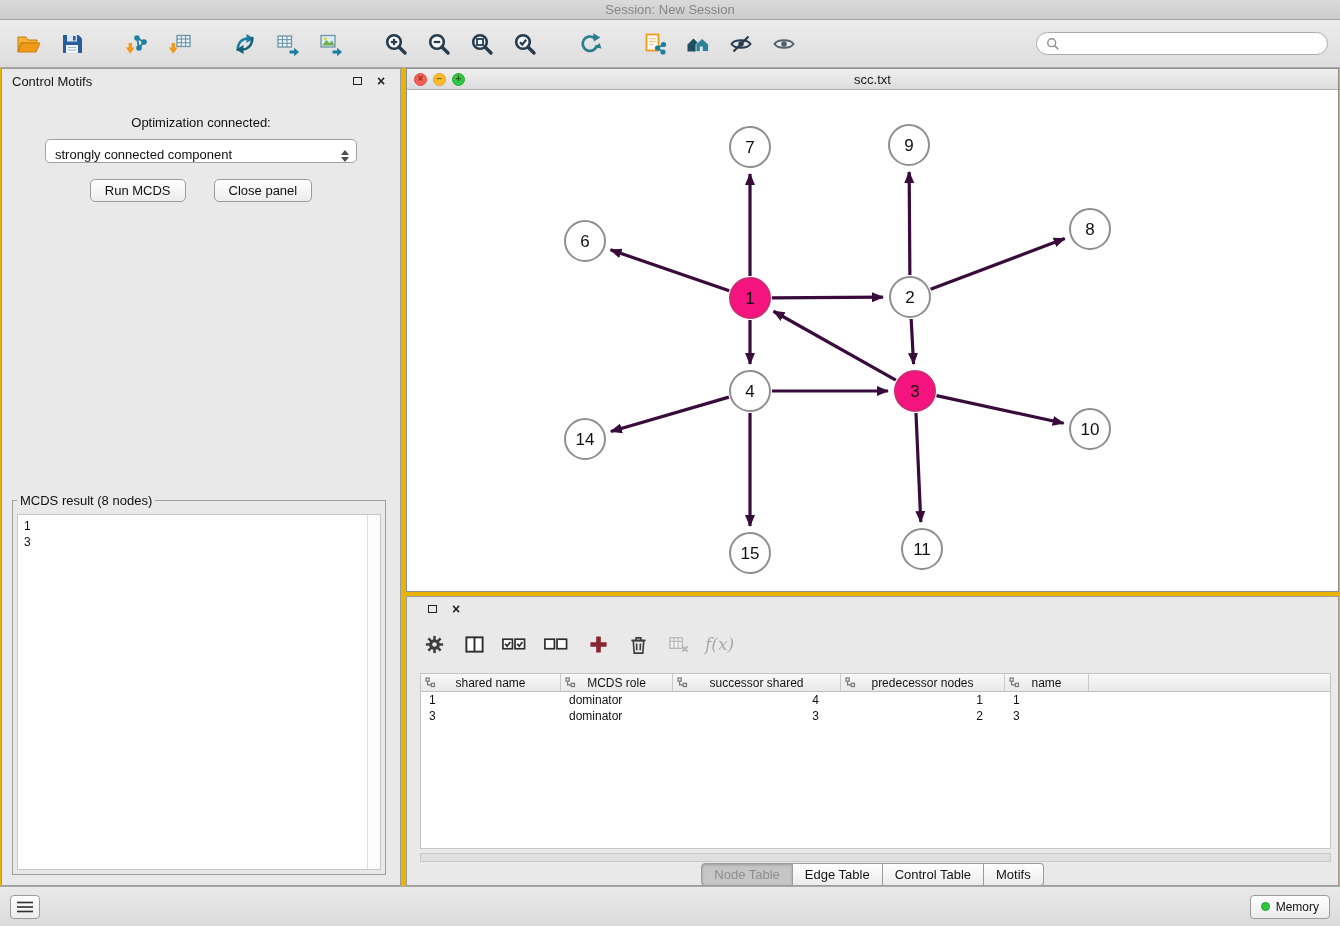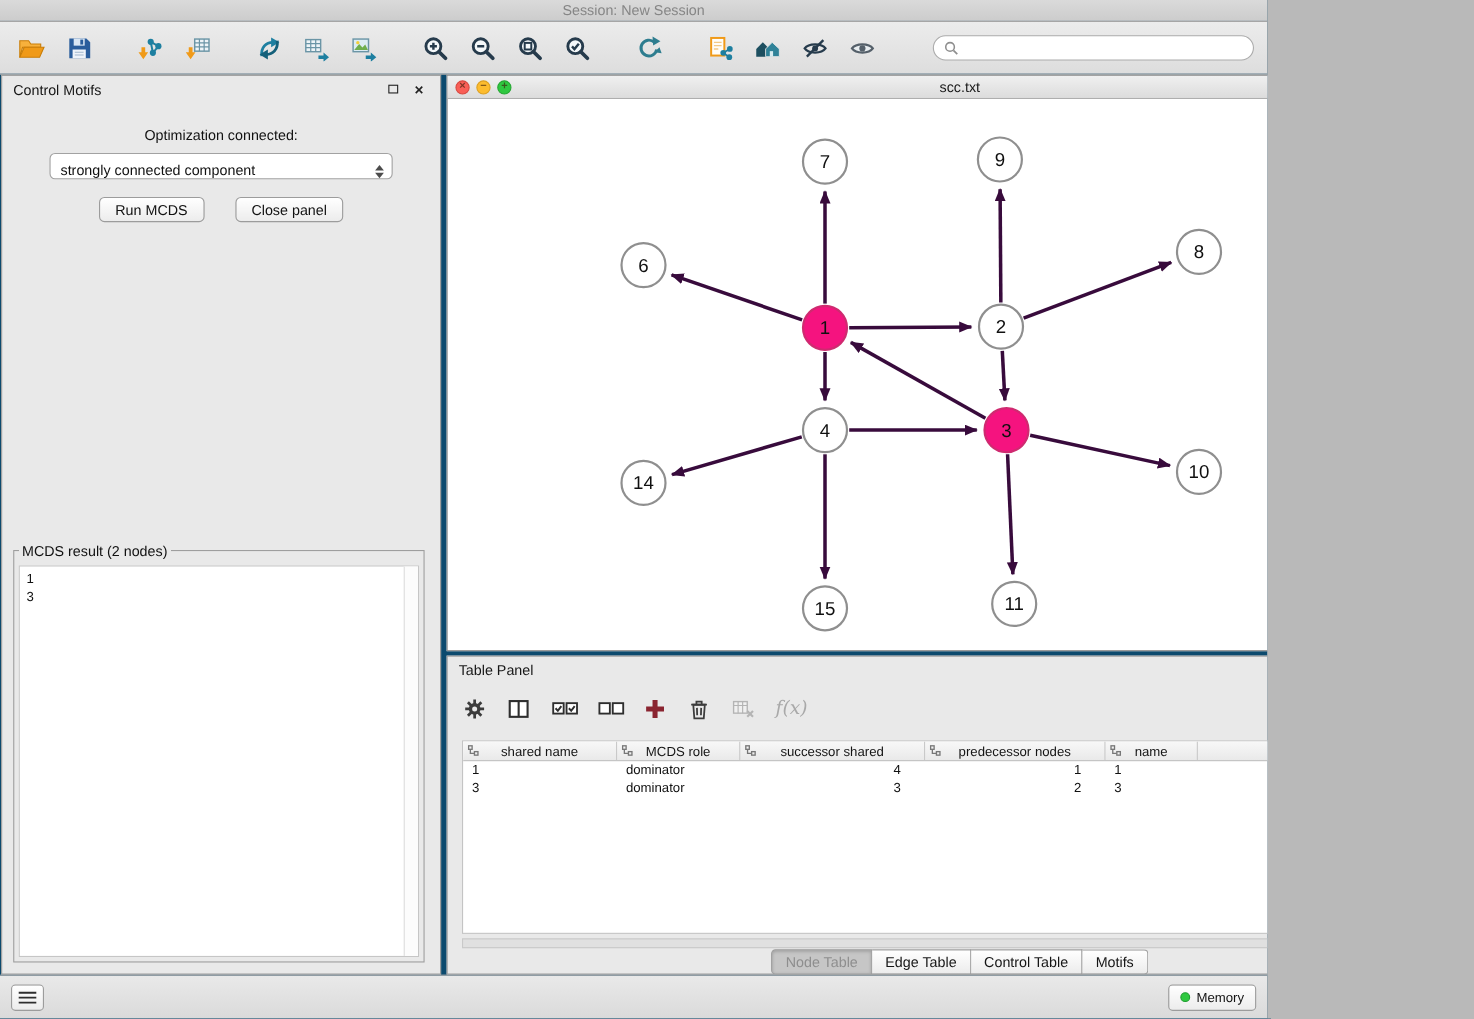--- a/index.html
+++ b/index.html
@@ -1,18 +1,18 @@
 <!DOCTYPE html>
 <html><head>
 <meta charset="utf-8">
 <style>
   *{margin:0;padding:0;box-sizing:border-box}
   html,body{width:1340px;height:926px}
   body{font-family:"Liberation Sans",sans-serif;background:#b9b9b9;overflow:hidden}
-  .app{position:relative;width:1152px;height:926px;background:#0c4a6e;overflow:hidden}
+  .app{position:relative;width:1340px;height:926px;background:#eab308;overflow:hidden}
 
   
   .titlebar{position:absolute;left:0;top:0;width:100%;height:20px;
     background:linear-gradient(#dadada,#cccccc);border-bottom:1px solid #a6a6a6;
     display:flex;align-items:center;justify-content:center;font-size:13px;color:#868686}
 
   
   .toolbar{position:absolute;left:0;top:20px;width:100%;height:48px;
     background:linear-gradient(#ececec,#dddddd);border-bottom:1px solid #a9a9a9;
     display:flex;align-items:center;padding:0 12px;gap:9px}
@@ -69,21 +69,21 @@
   .traffic.red{background:#f95f57;border:1px solid #d84a42}
   .traffic.yellow{background:#fdbc2e;border:1px solid #dda122}
   .traffic.green{background:#2fc840;border:1px solid #27a834}
   .net-title{position:absolute;left:0;right:0;text-align:center;font-size:13px;color:#191919}
   #network-svg{display:block;width:931px;height:501px}
 
   
   .table-panel{position:absolute;left:406px;top:596px;width:933px;height:290px;
     background:#e9e9e9;border:1px solid #9c9c9c}
   .tp-toolbar{position:absolute;left:14px;top:30px;height:34px;display:flex;align-items:center;gap:16px}
-  .tp-btn{min-width:24px;height:26px;display:flex;align-items:center;justify-content:flex-start}
+  .tp-btn{min-width:24px;height:26px;display:flex;align-items:center;justify-content:flex-end}
   .fx{font-family:"DejaVu Serif",serif;font-style:italic;font-size:17px;color:#a9a9a9}
   .tp-table{position:absolute;left:13px;right:7px;top:76px;height:176px;background:#fff;
     border:1px solid #c4c4c4;overflow:hidden}
   .tp-header{display:flex;height:18px;background:linear-gradient(#f8f8f8,#e9e9e9);border-bottom:1px solid #bfbfbf}
   .th{display:flex;align-items:center;justify-content:center;font-size:12px;color:#141414;
     border-right:1px solid #c9c9c9;position:relative}
   .th svg{position:absolute;left:4px;top:3px}
   .c0{width:140px}.c1{width:112px}.c2{width:168px}.c3{width:164px}.c4{width:84px}
   .th.fill{flex:1;border-right:none}
   .tr{display:flex;height:16px;align-items:center;font-size:12px;color:#111}
@@ -278,21 +278,21 @@
       <span class="stepper">
           <i class="up"></i>
           <i class="down"></i>
         </span>
     </div>
     <div class="btn-row">
       <button class="btn">Run MCDS</button>
       <button class="btn">Close panel</button>
     </div>
     <fieldset class="result-fieldset">
-      <legend>MCDS result (2 nodes)</legend>
+      <legend>MCDS result (8 nodes)</legend>
       <div class="result-inner" id="result-lines">
         <div class="scroll-track"></div>
       <div>1</div>
           <div>3</div>
         </div>
     </fieldset>
   </div>
 
   <div class="network-window">
     <div class="net-titlebar">
@@ -366,21 +366,20 @@
         </g>
         <g>
           <circle cx="515" cy="459" r="20" fill="#ffffff" stroke="#8f8f8f" stroke-width="2"></circle>
           <text x="515" y="459" dy="0.35em" text-anchor="middle" font-size="17" fill="#101010">11</text>
         </g>
       </svg>
   </div>
 
   <div class="table-panel">
     <div class="panel-header">
-      <span class="ph-title">Table Panel</span>
       <span class="ph-btn">
           <span class="float-glyph"></span>
         </span>
       <span class="ph-btn">×</span>
     </div>
     <div class="tp-toolbar" id="tp-toolbar">
         <div class="tp-btn">
           <svg viewBox="0 0 22 22" width="21" height="21">
             <g stroke="#3c3c3c" stroke-width="2.6">
               <line x1="11" y1="2" x2="11" y2="20"></line>

